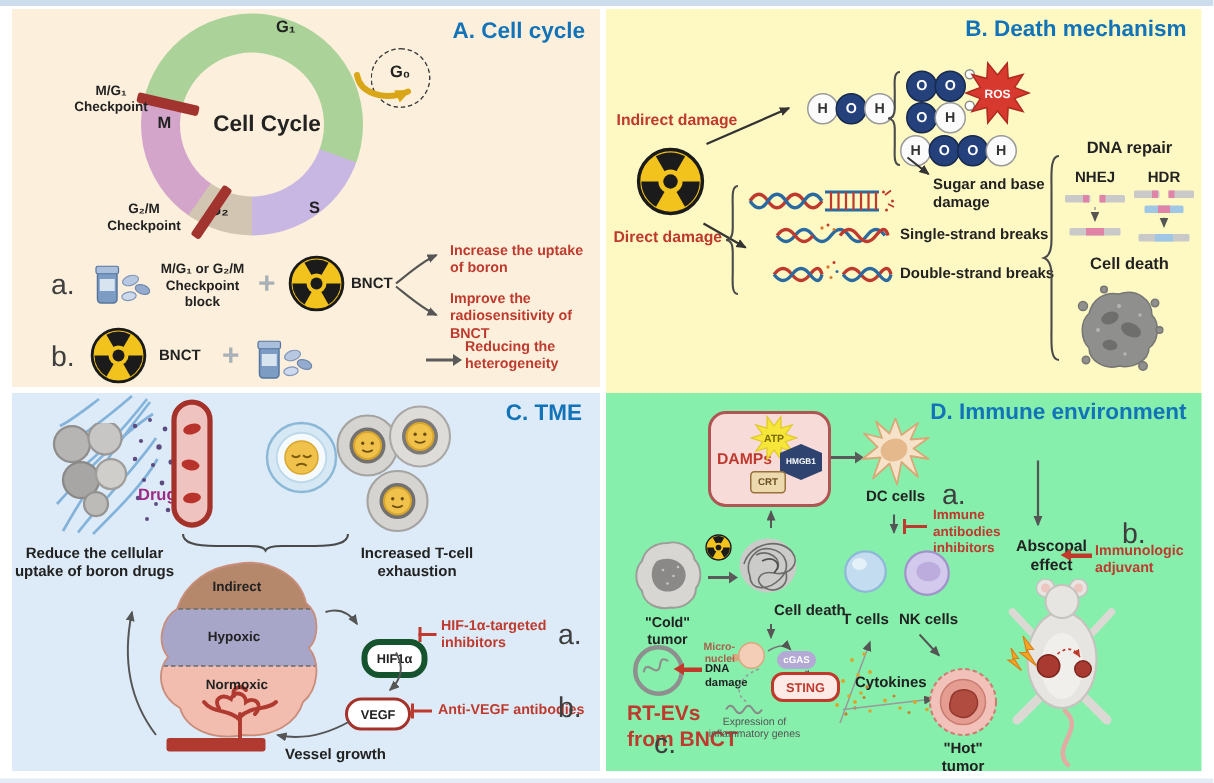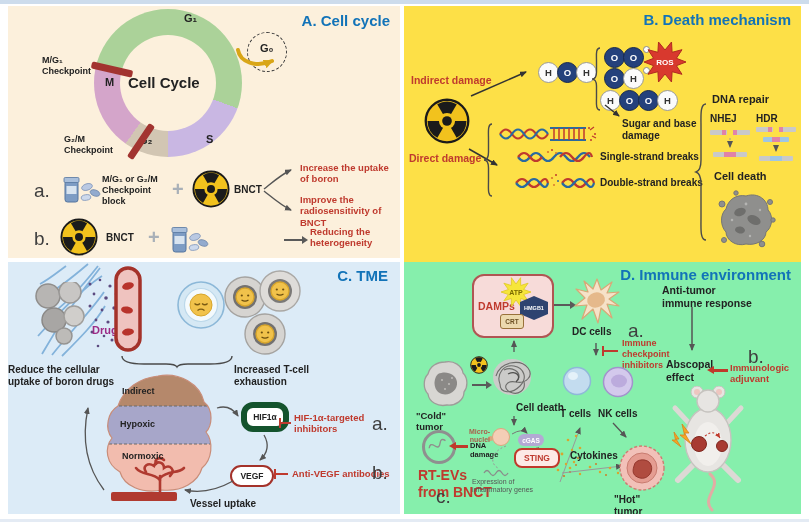--- a/index.html
+++ b/index.html
@@ -1,27 +1,27 @@
 <!DOCTYPE html>
 <html><head>
 <meta charset="utf-8">
 <style>
   html,body{margin:0;padding:0}
   body{position:relative;width:809px;height:522px;background:#ffffff;font-family:"Liberation Sans","DejaVu Sans",sans-serif;overflow:hidden}
   .strip-top{position:absolute;left:0;top:0;width:809px;height:4px;background:#cddcec}
   .strip-bottom{position:absolute;left:0;top:519px;width:809px;height:3px;background:#e4ebf4}
   .panel{position:absolute;overflow:hidden}
   #pa{left:8px;top:6px;width:392px;height:252px;background:#fcf0dc}
-  #pb{left:404px;top:6px;width:397px;height:316px;background:#fde047}
+  #pb{left:404px;top:6px;width:397px;height:316px;background:#fef9c3}
   #pc{left:8px;top:262px;width:392px;height:252px;background:#dcebf7}
   #pd{left:404px;top:262px;width:397px;height:252px;background:#86efac}
   .pt{position:absolute;color:#1273b8;font-weight:bold;font-size:15px}
   .t{position:absolute;color:#222;font-size:10px;line-height:1.2}
   .b{font-weight:bold}
-  .c{text-align:left}
+  .c{text-align:center}
   .r{color:#bf3a2e}
   .pre{white-space:pre-line}
   .idx{position:absolute;font-size:19px;color:#3f3f3f}
   .abs{position:absolute}
   .mol{width:19px;height:19px;border-radius:50%;display:flex;align-items:center;justify-content:center;font-size:9.5px;font-weight:bold;flex:none}
   .mo{background:#24417c;color:#fff;border:1px solid #17294e}
   .mh{background:#fbfbfb;color:#333;border:1px solid #9a9a9a}
   .molrow{position:absolute;display:flex}
   .molrow .mol{margin-right:-2px}
   .rdot{position:absolute;width:5px;height:5px;border:1px solid #8a8a8a;border-radius:50%;background:#fff}
@@ -403,38 +403,38 @@
     </g>
     <rect x="13" y="120" width="66" height="9" rx="2" fill="#b03a30"></rect>
   </svg>
   <div class="t b c" style="left:114px;top:124px;width:72px;font-size:9px">Indirect</div>
   <div class="t b c" style="left:112px;top:157px;width:72px;font-size:9px">Hypoxic</div>
   <div class="t b c" style="left:114px;top:189px;width:72px;font-size:9px">Normoxic</div>
 
   <svg class="abs" style="left:206px;top:140px" width="30" height="20">
       <path d="M3,6 Q16,2 24,14" fill="none" stroke="#555" stroke-width="1.3" marker-end="url(#ah)"></path>
     </svg>
-  <div class="oval" style="left:233px;top:140px;width:36px;height:18px;border:6px solid #14532d">HIF1α</div>
+  <div class="oval" style="left:233px;top:164px;width:36px;height:18px;border:4px solid #14532d">HIF1α</div>
   <div class="tee" style="left:271px;top:160px;width:12px"></div>
   <div class="t b r pre" style="left:286px;top:150px;font-size:9.5px">HIF-1α-targeted
 inhibitors</div>
   <div class="idx" style="left:364px;top:151px">a.</div>
 
   <svg class="abs" style="left:244px;top:170px" width="22" height="34">
       <path d="M12,3 Q20,17 8,28" fill="none" stroke="#555" stroke-width="1.3" marker-end="url(#ah)"></path>
     </svg>
   <div class="oval" style="left:222px;top:203px;width:40px;height:18px;border:2px solid #a4322a">VEGF</div>
   <div class="tee" style="left:266px;top:211px;width:14px"></div>
   <div class="t b r" style="left:284px;top:206px;font-size:9.5px">Anti-VEGF antibodies</div>
   <div class="idx" style="left:364px;top:200px">b.</div>
 
   <svg class="abs" style="left:170px;top:215px" width="58" height="20">
       <path d="M55,4 Q30,18 7,13" fill="none" stroke="#555" stroke-width="1.3" marker-end="url(#ah)"></path>
     </svg>
-  <div class="t b" style="left:182px;top:236px">Vessel uptake</div>
+  <div class="t b" style="left:182px;top:236px">Vessel growth</div>
   <svg class="abs" style="left:68px;top:138px" width="32" height="94">
       <path d="M28,90 Q2,56 12,8" fill="none" stroke="#555" stroke-width="1.3" marker-end="url(#ah)"></path>
     </svg>
 </section>
 
 <section class="panel" id="pd">
   <div class="pt" style="right:10px;top:4px">D. Immune environment</div>
 
   <div class="dampsbox"></div>
   <div class="t b r" style="left:74px;top:38px;font-size:10.5px">DAMPs</div>
@@ -450,21 +450,21 @@
     <path d="M23,1 L27,12 L38,4 L33,15 L45,14 L35,21 L45,28 L33,26 L38,40 L27,30 L24,45 L19,31 L8,41 L13,27 L1,28 L11,20 L2,11 L14,14 L10,3 L19,11 Z" fill="#f6e2c8" stroke="#d8a877" stroke-width="1.2" stroke-linejoin="round"></path>
     <ellipse cx="22" cy="22" rx="9" ry="7.5" fill="#e5b98b" transform="rotate(-15 22 22)"></ellipse>
   </svg>
   <div class="t b c" style="left:168px;top:64px;width:50px">DC cells</div>
   <div class="idx" style="left:224px;top:58px">a.</div>
   <svg class="abs" style="left:186px;top:78px" width="12" height="22">
       <path d="M6,3 V15" fill="none" stroke="#555" stroke-width="1.4" marker-end="url(#ah)"></path>
     </svg>
   <div class="tee" style="left:198px;top:88px;width:16px"></div>
   <div class="t b r pre" style="left:218px;top:76px;font-size:9px">Immune
-checkpoint
+antibodies
 inhibitors</div>
 
   <svg class="abs" style="left:18px;top:98px" width="46" height="48">
     <path d="M23,2 C32,0 40,6 41,13 C46,18 46,27 42,32 C42,40 34,46 25,45 C16,47 7,42 6,34 C1,29 1,19 6,14 C8,6 15,2 23,2 Z" fill="#d8d6d3" stroke="#9e9c99" stroke-width="1.3"></path>
     <path d="M16,14 C24,10 34,14 35,22 C36,30 28,36 20,34 C12,32 10,20 16,14 Z" fill="#8b8987"></path>
     <g fill="#c6c4c1">
         <circle cx="20" cy="20" r="0.9"></circle>
         <circle cx="27" cy="24" r="0.9"></circle>
         <circle cx="23" cy="29" r="0.9"></circle>
         <circle cx="30" cy="18" r="0.9"></circle>
@@ -576,22 +576,20 @@
       <path d="M3,3 L16,17" fill="none" stroke="#555" stroke-width="1.3" marker-end="url(#ah)"></path>
     </svg>
 
   <svg class="abs" style="left:214px;top:180px" width="48" height="52">
     <circle cx="24" cy="26" r="22" fill="#f2c1b9" stroke="#cd7d72" stroke-width="1.4" stroke-dasharray="3,2"></circle>
     <circle cx="24" cy="26" r="15" fill="#e59d92" stroke="#c97c70" stroke-width="1"></circle>
     <path d="M16,24 C17,16 31,16 33,23 C36,30 29,38 22,36 C15,34 14,30 16,24 Z" fill="#b04c40" stroke="#94382e" stroke-width="1"></path>
   </svg>
   <div class="t b c" style="left:210px;top:232px;width:56px">"Hot" tumor</div>
 
-  <div class="t b c pre" style="left:258px;top:22px;width:110px;font-size:10.5px">Anti-tumor
-immune response</div>
   <svg class="abs" style="left:282px;top:42px" width="12" height="54">
       <path d="M6,3 V46" fill="none" stroke="#555" stroke-width="1.5" marker-end="url(#ah)"></path>
     </svg>
   <div class="t b c pre" style="left:262px;top:96px;width:70px;font-size:10.5px">Abscopal
 effect</div>
   <div class="idx" style="left:344px;top:84px">b.</div>
   <div class="t b r pre" style="left:326px;top:100px;font-size:9.5px">Immunologic
 adjuvant</div>
   <div class="arrlr" style="left:310px;top:107px;width:14px"></div>
 

